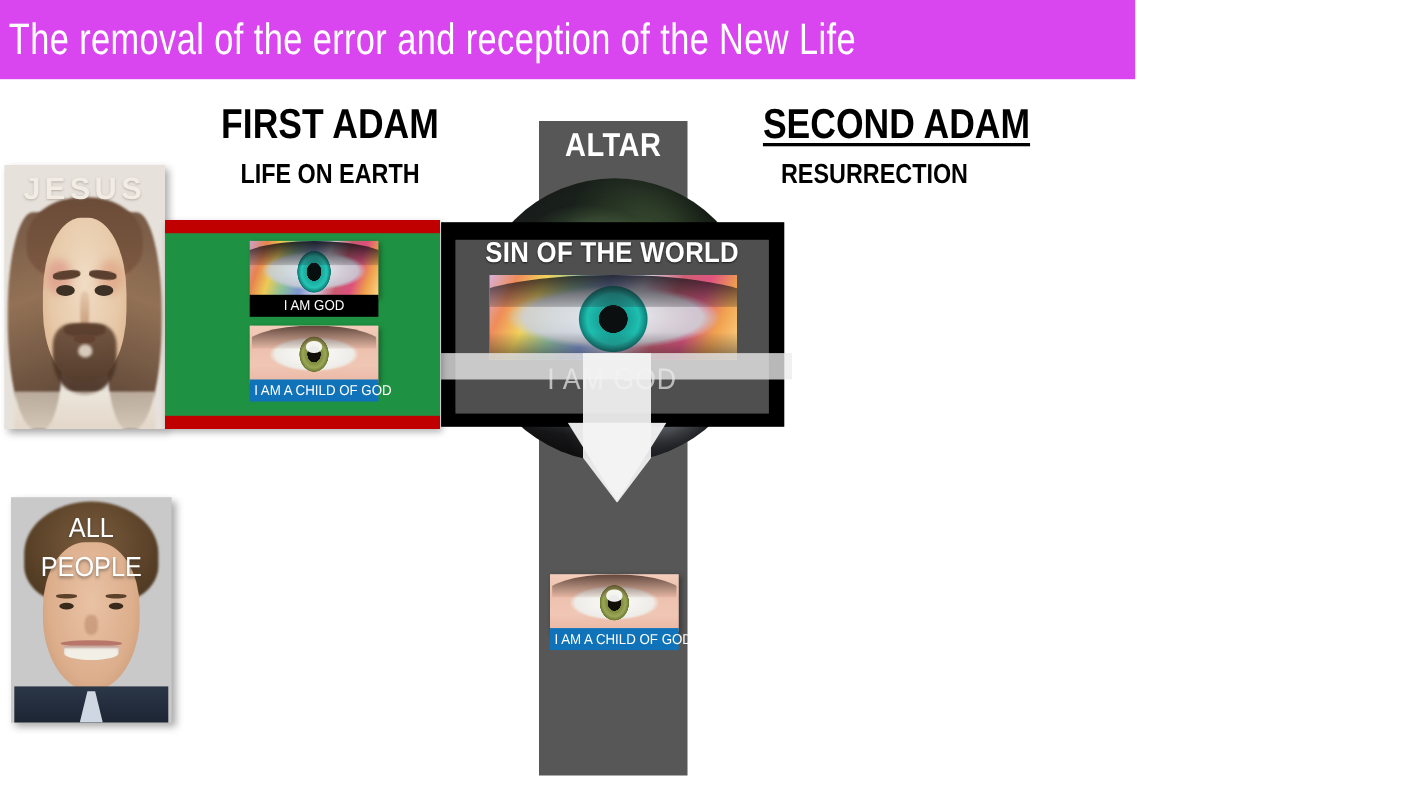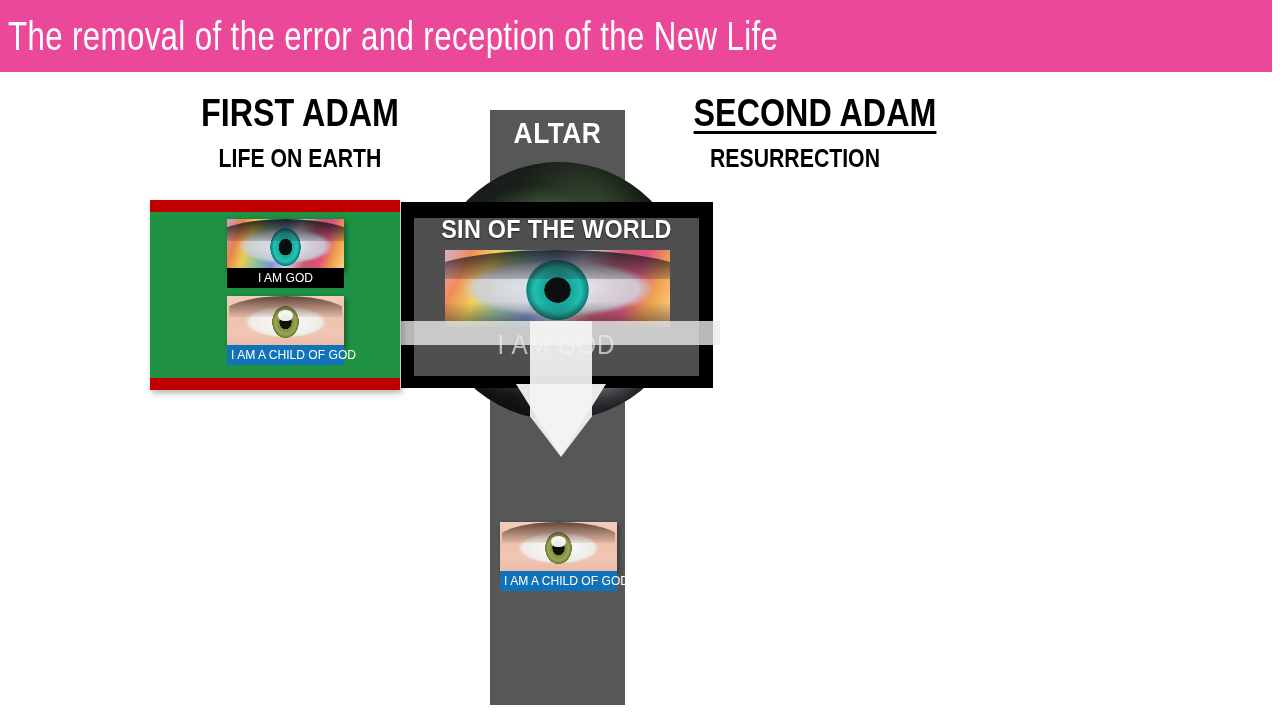--- a/index.html
+++ b/index.html
@@ -7,22 +7,23 @@
     width:1280px;height:720px;
     background:#ffffff;
     font-family:"Liberation Sans", sans-serif;
     overflow:hidden;
     position:relative;
   }
   #slide{position:absolute;inset:0;width:1280px;height:720px;background:#fff;overflow:hidden;}
 
   
   .title-bar{
-    position:absolute;left:0;top:0;width:1272px;height:72px;
-    background:#ec4899;
+    position:absolute;left:0;top:0;width:1012px;height:72px;
+    background:#d946ef;
+    padding-left:20px;
   }
   .title-text{
     position:absolute;left:8px;top:8px;
     color:#ffffff;
     font-family:"Liberation Sans", sans-serif;
     font-size:40px;line-height:56px;
     font-weight:400;
     transform:scaleX(0.78);
     transform-origin:left top;
     white-space:nowrap;
@@ -261,20 +262,41 @@
 
   <div class="sin-box"></div>
   <div class="sin-label">SIN OF THE WORLD</div>
   <div class="sin-eye"></div>
   <div class="iamgod-faded">I AM GOD</div>
 
   <div class="arrow-band"></div>
   <div class="arrow-shape"></div>
   <div class="arrow-head"></div>
 
+  <div class="card jesus-left">
+    <div class="face">
+      <div class="hair-l"></div>
+        <div class="hair-r"></div>
+        <div class="hair-top"></div>
+      <div class="skin"></div>
+      <div class="cheek-l"></div>
+        <div class="cheek-r"></div>
+      <div class="brow-l"></div>
+        <div class="brow-r"></div>
+      <div class="eye-l"></div>
+        <div class="eye-r"></div>
+      <div class="nose"></div>
+        <div class="moustache"></div>
+      <div class="mouth"></div>
+        <div class="beard"></div>
+        <div class="chin-hi"></div>
+      <div class="robe"></div>
+    </div>
+    <div class="jesus-label">JESUS</div>
+  </div>
 
   <div class="green-panel"></div>
   <div class="red-top"></div>
   <div class="red-bot"></div>
 
   <div class="tile tile-god">
     <div class="god-eye"></div>
   </div>
   <div class="tile-god-capbar"></div>
   <div class="captext" style="left:227px;top:268px;width:117px;">I AM GOD</div>
@@ -285,14 +307,33 @@
   <div class="tile-child-capbar"></div>
   <div class="captext" style="left:227px;top:345px;width:117px;">I AM A CHILD OF GOD</div>
 
 
   <div class="tile tile-bottom">
     <div class="nat-eye"></div>
   </div>
   <div class="tile-bottom-capbar"></div>
   <div class="captext" style="left:500px;top:571px;width:117px;">I AM A CHILD OF GOD</div>
 
+  <div class="card people">
+    <div style="position:absolute;inset:0;">
+      <div class="pp-hair"></div>
+      <div class="pp-face"></div>
+      <div class="pp-brow-l"></div>
+        <div class="pp-brow-r"></div>
+      <div class="pp-eye-l"></div>
+        <div class="pp-eye-r"></div>
+      <div class="pp-nose"></div>
+      <div class="pp-lip"></div>
+        <div class="pp-smile"></div>
+      <div class="pp-suit"></div>
+        <div class="pp-shirt"></div>
+    </div>
+    <div class="people-label">
+      <span>ALL</span><br>
+      <span>PEOPLE</span>
+    </div>
+  </div>
 
 </div>
 
 </body></html>

